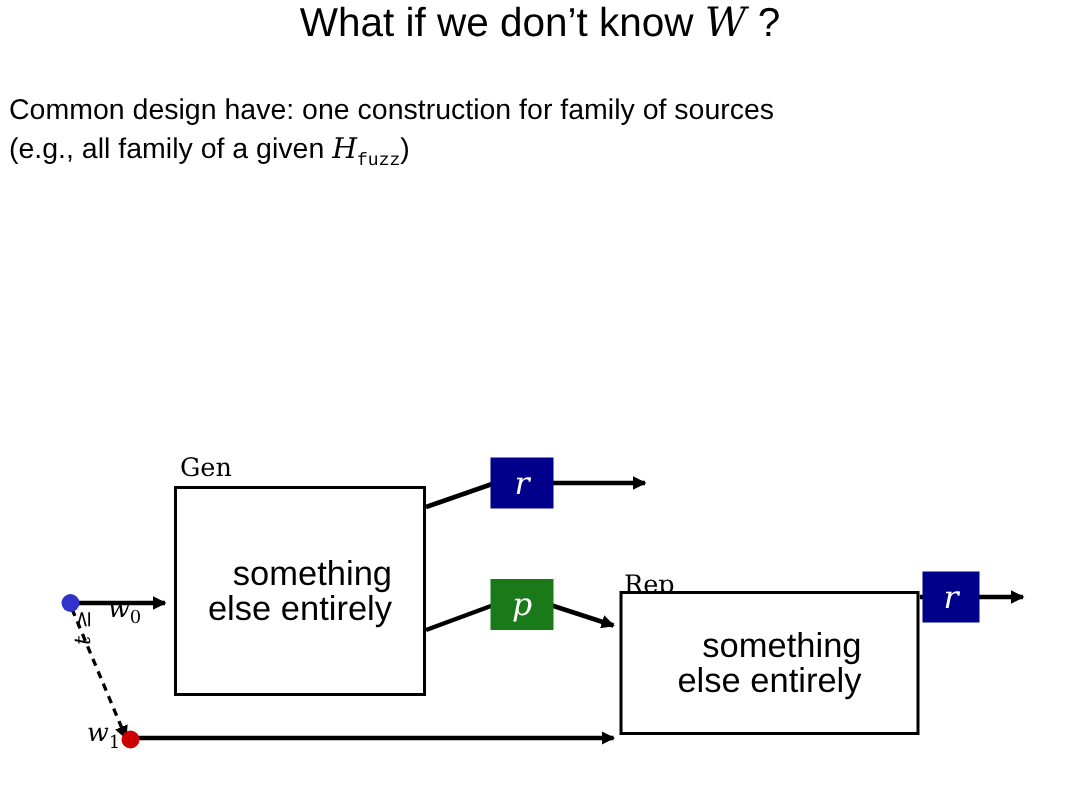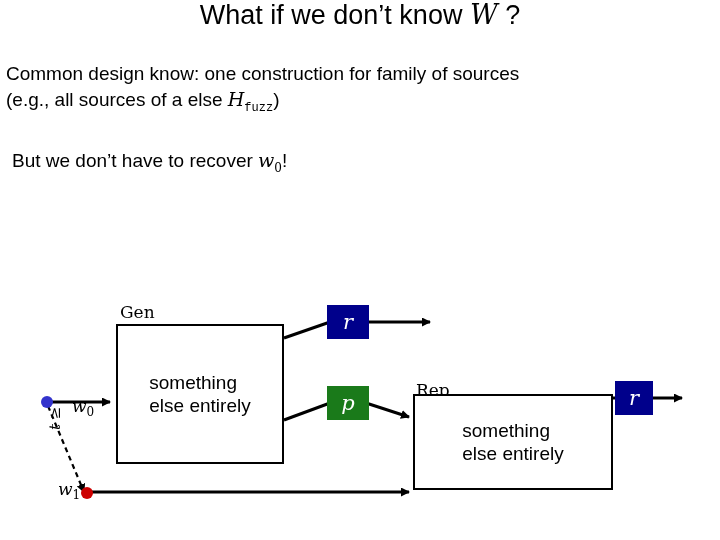--- a/index.html
+++ b/index.html
@@ -77,22 +77,22 @@
     height: 260px;
   }
   .box {
     position: absolute;
     border: 2px solid #000000;
     background: #ffffff;
     box-sizing: border-box;
     display: flex;
     align-items: center;
     justify-content: center;
-    text-align: left;
-    font-size: 19px;
+    text-align: right;
+    font-size: 23px;
     line-height: 23px;
   }
   #gen-box {
     left: 116px;
     top: 44px;
     width: 168px;
     height: 140px;
   }
   #rep-box {
     left: 413px;
@@ -170,30 +170,27 @@
 </head>
 <body>
 
 <div id="slide">
 
   <div class="title">
     <span>What if we don’t know </span><span class="mathvar">W</span><span> ?</span>
   </div>
 
   <div class="body-line" id="goal-line1">
-    <span>Common design know: one construction for family of sources</span>
+    <span>Common design have: one construction for family of sources</span>
   </div>
 
   <div class="body-line" id="goal-line2">
-    <span>(e.g., all sources of a else </span><span class="ital-serif">H</span><span class="sub">fuzz</span><span>)</span>
-  </div>
-
-  <div class="body-line" id="recover-line">
-    <span>But we don’t have to recover </span><span class="ital-serif">w</span><span class="sub-serif">0</span><span>!</span>
-  </div>
+    <span>(e.g., all family of a given </span><span class="ital-serif">H</span><span class="sub">fuzz</span><span>)</span>
+  </div>
+
 
   <div id="diagram">
 
     <svg class="lines" viewBox="0 0 720 260">
       <defs>
         <marker id="arrow" markerWidth="9" markerHeight="9" refX="8" refY="4.5" orient="auto" markerUnits="userSpaceOnUse">
           <path d="M0,0 L9,4.5 L0,9 z" fill="#000000"></path>
         </marker>
       </defs>
 

